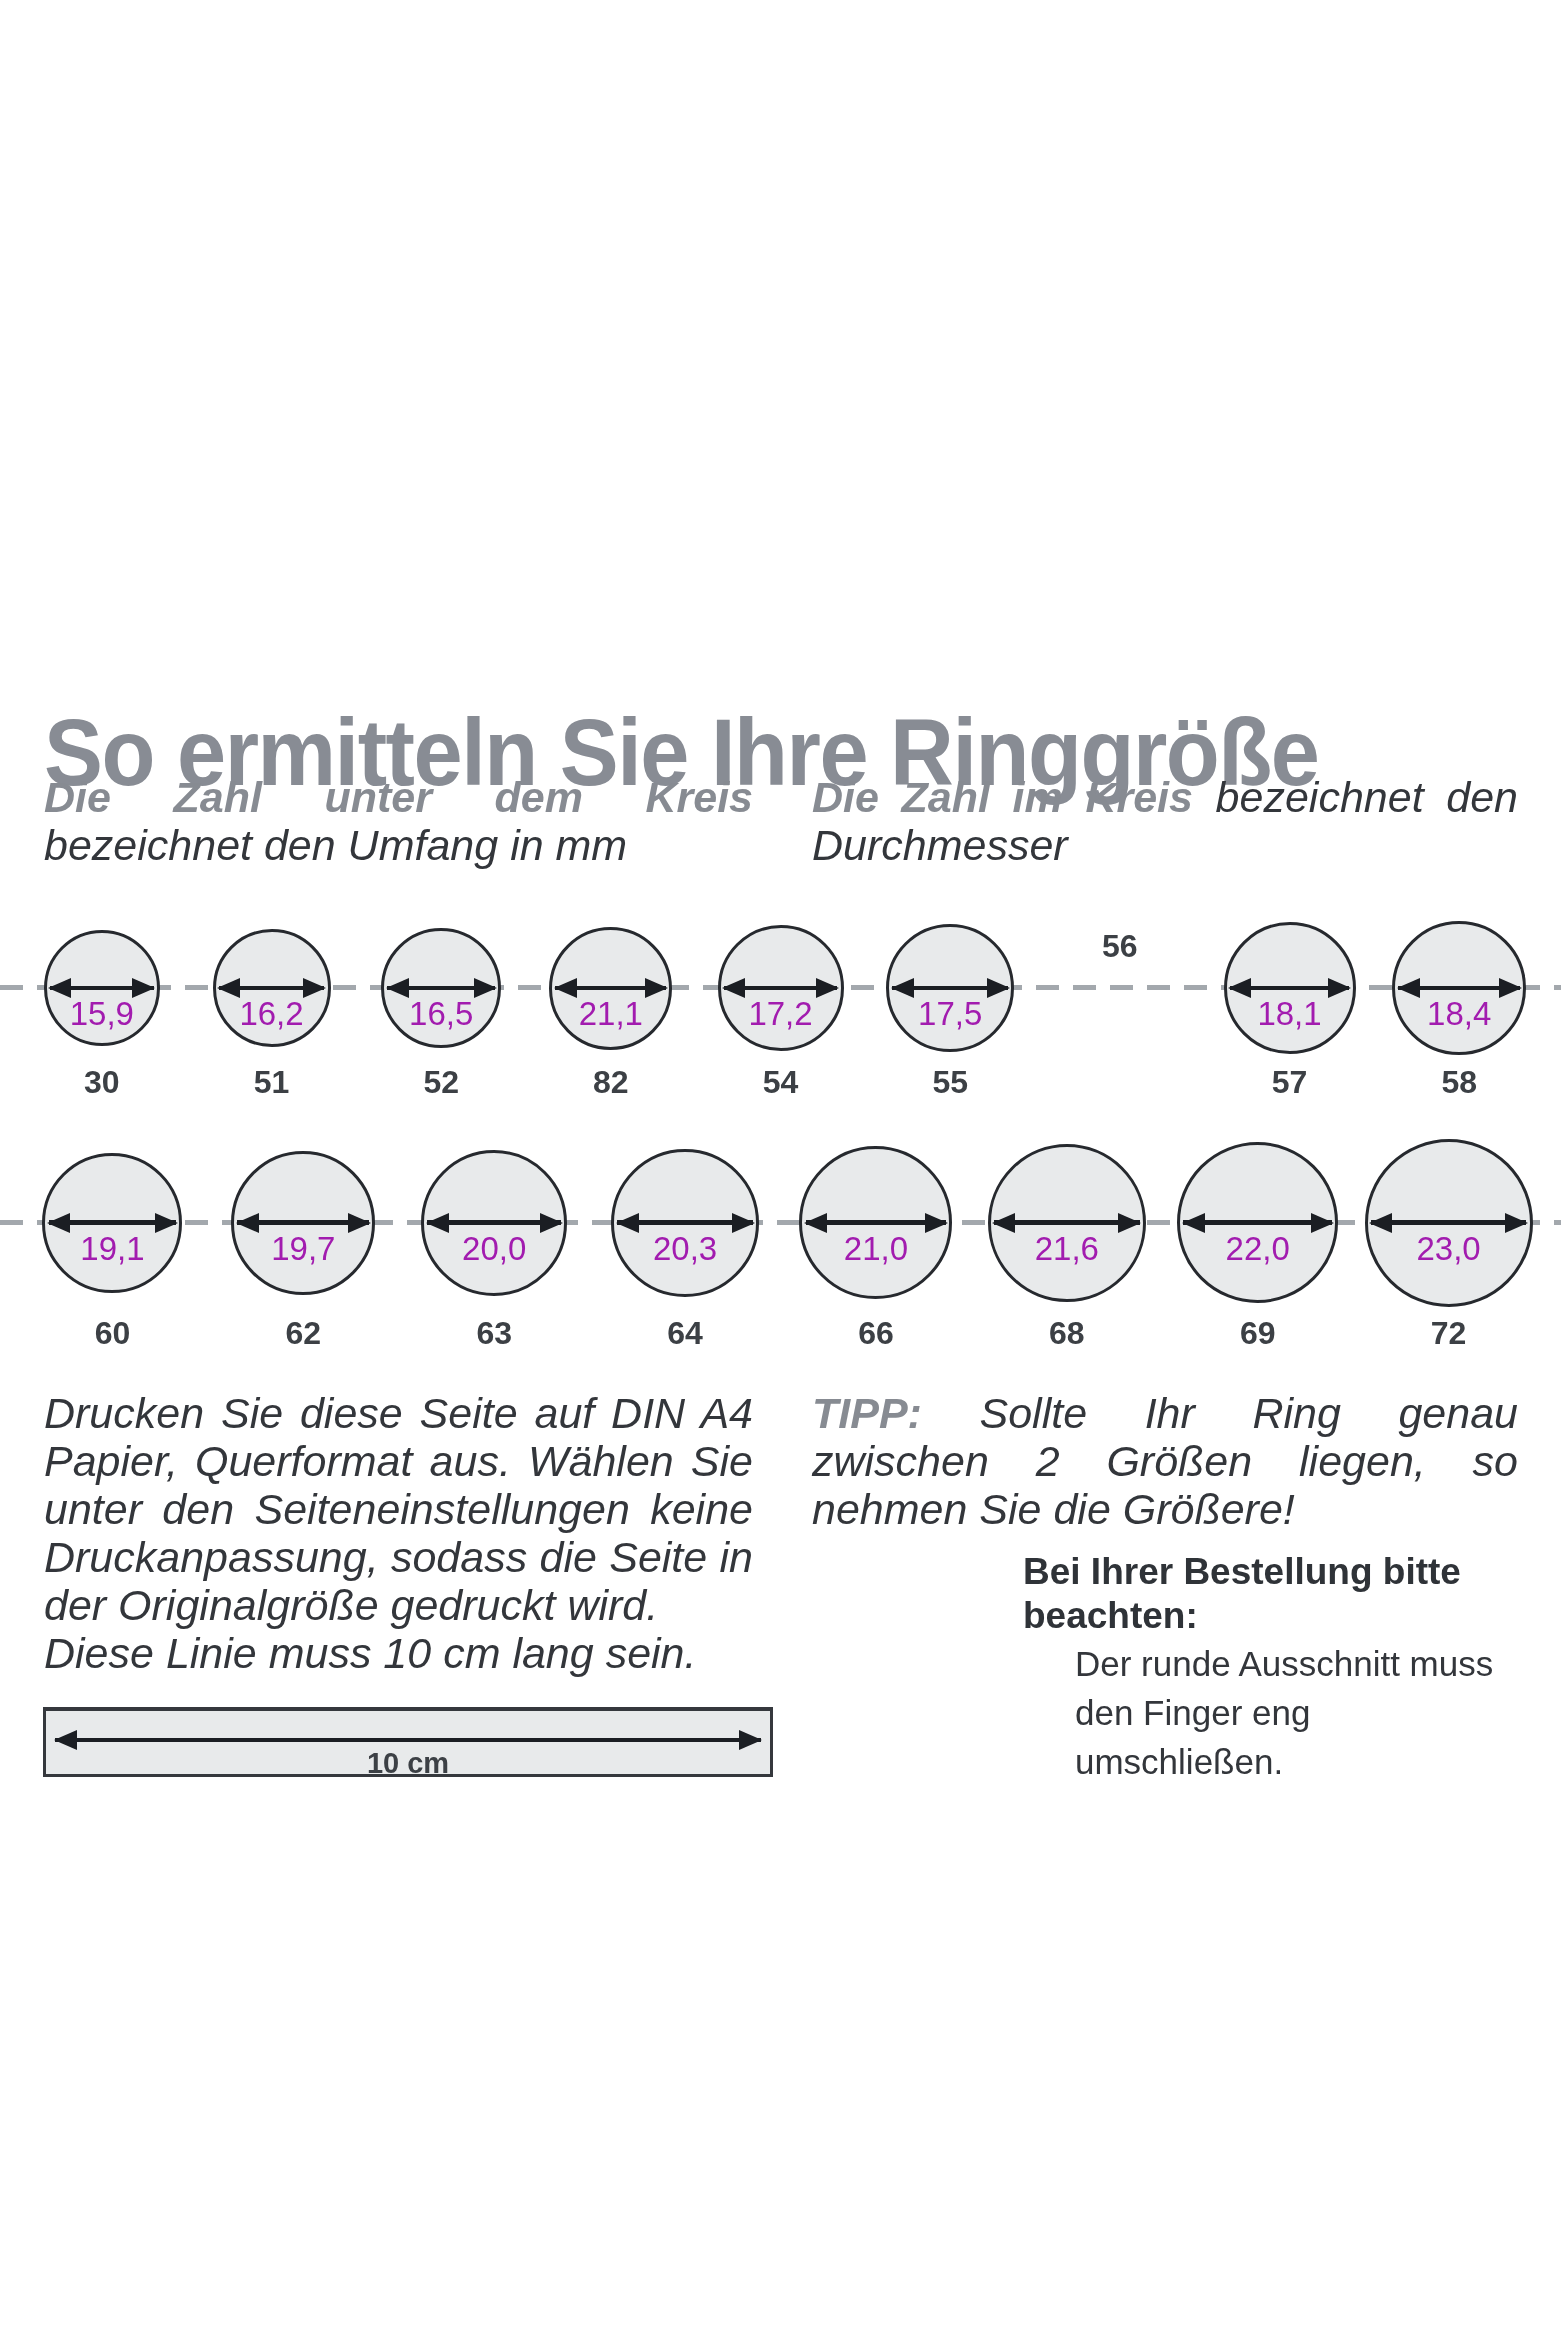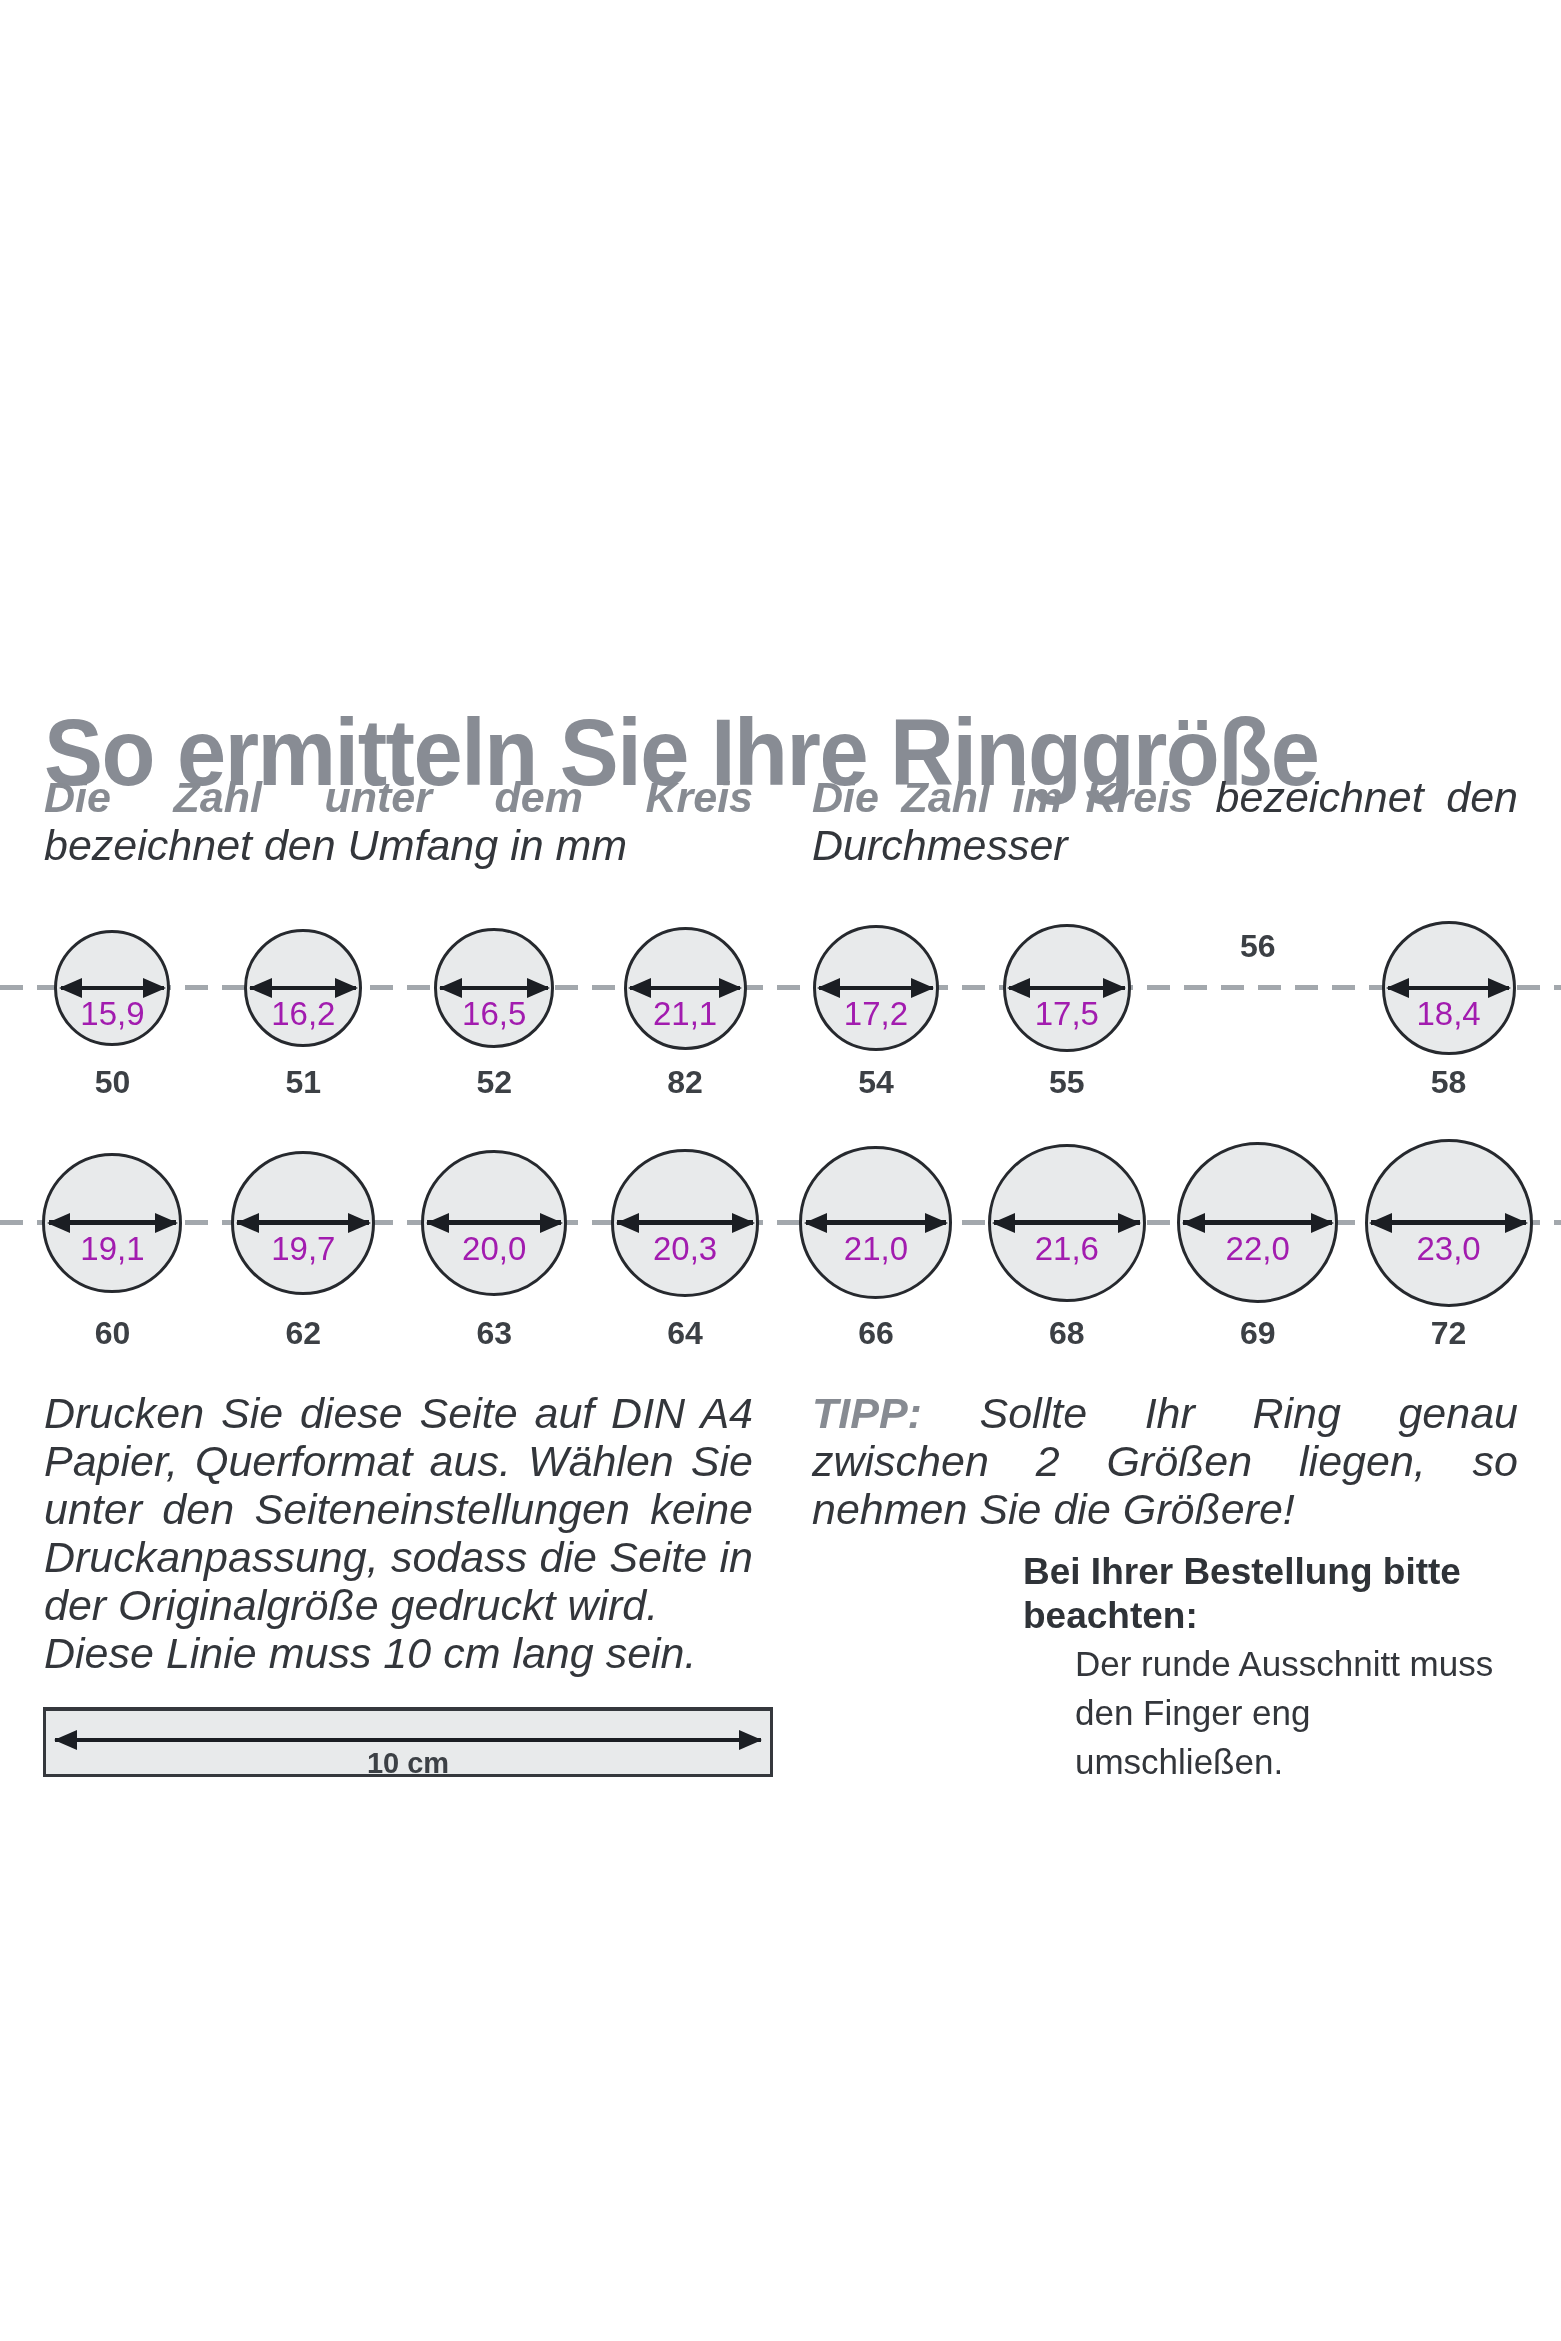--- a/index.html
+++ b/index.html
@@ -140,21 +140,21 @@
   <div class="dash" id="dash2"></div>
 
   <div class="ring-row" id="row1">
     <div class="cell">
       <div class="wrap">
         <div class="circle" style="width: 116px; height: 116px;">
           <div class="mline"></div>
           <div class="dia">15,9</div>
         </div>
       </div>
-      <div class="size">50</div>
+      <div class="size">30</div>
     </div>
 
     <div class="cell">
       <div class="wrap">
         <div class="circle" style="width: 118px; height: 118px;">
           <div class="mline"></div>
           <div class="dia">16,2</div>
         </div>
       </div>
       <div class="size">51</div>
@@ -197,20 +197,29 @@
           <div class="dia">17,5</div>
         </div>
       </div>
       <div class="size">55</div>
     </div>
 
     <div class="cell">
       <div class="size">56</div>
     </div>
 
+    <div class="cell">
+      <div class="wrap">
+        <div class="circle" style="width: 132px; height: 132px;">
+          <div class="mline"></div>
+          <div class="dia">18,1</div>
+        </div>
+      </div>
+      <div class="size">57</div>
+    </div>
 
     <div class="cell">
       <div class="wrap">
         <div class="circle" style="width: 134px; height: 134px;">
           <div class="mline"></div>
           <div class="dia">18,4</div>
         </div>
       </div>
       <div class="size">58</div>
     </div>

